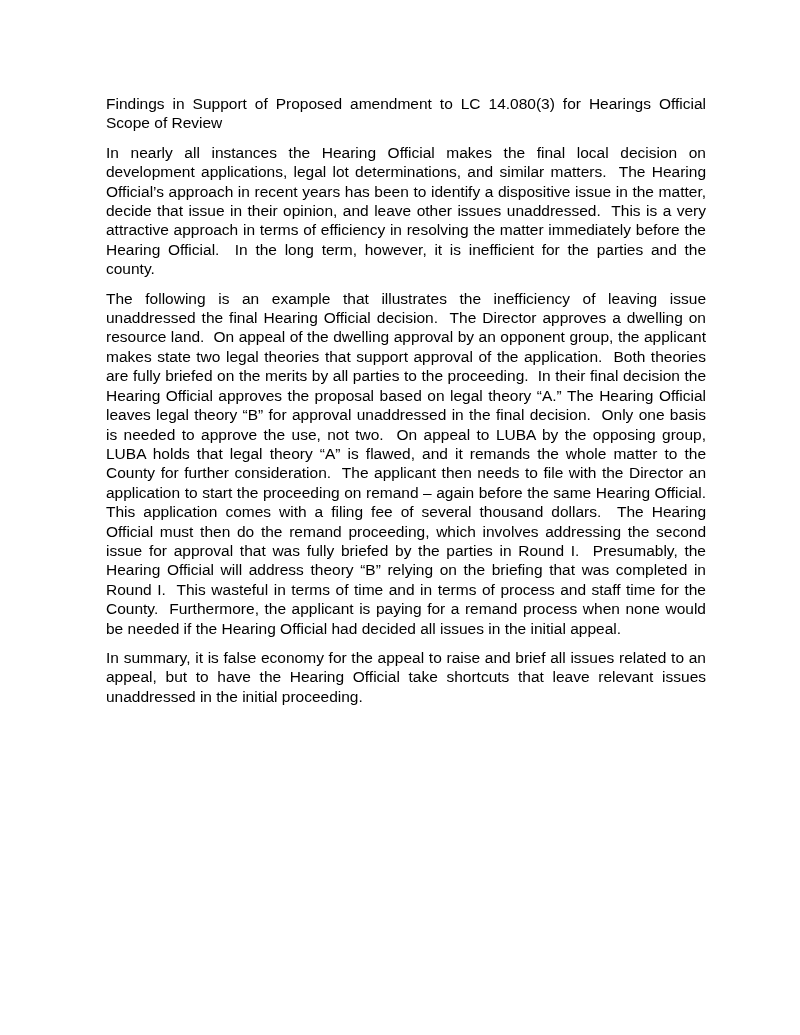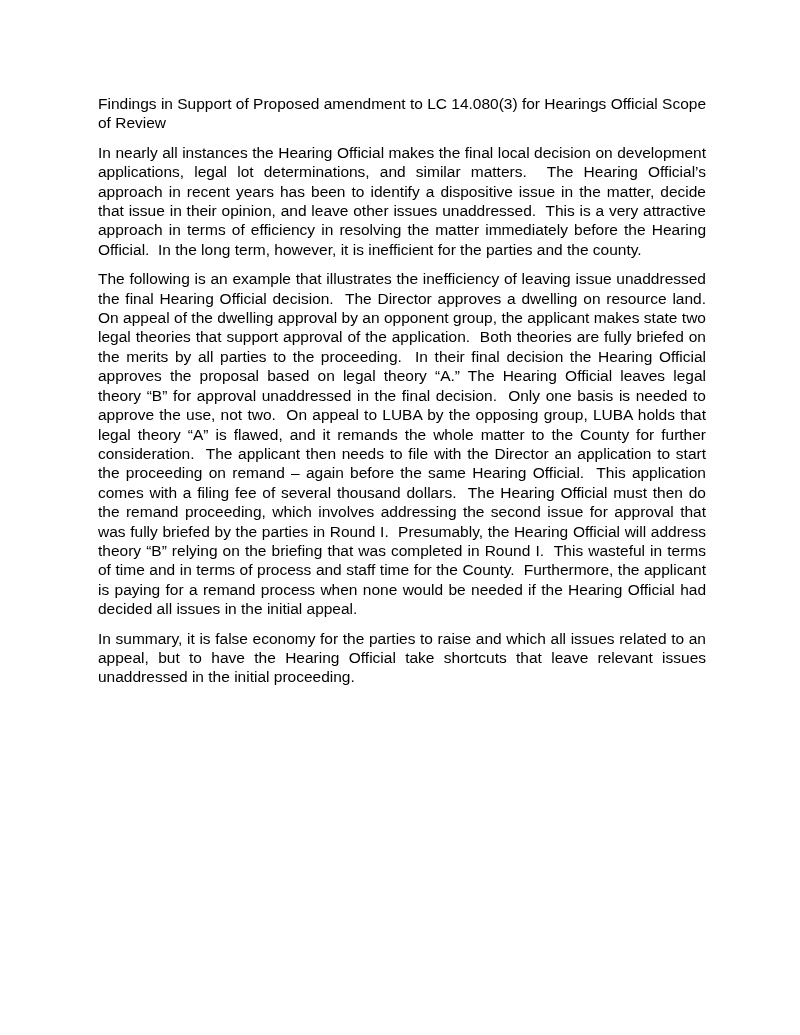--- a/index.html
+++ b/index.html
@@ -16,31 +16,31 @@
     font-family: "Liberation Sans", sans-serif;
     color: #000000;
   }
   .content {
     position: absolute;
     left: 94px;
     top: 94px;
     width: 612px;
   }
   .content p {
-    margin: 0 0 10px 4px;
+    margin: 0 0 10px 12px;
     font-size: 15.5px;
     line-height: 19.4px;
     text-align: justify;
     white-space: pre-wrap;
     color: #000000;
   }
 </style>
 </head>
 <body>
 
 <div class="page">
   <div class="content">
     <p>Findings in Support of Proposed amendment to LC 14.080(3) for Hearings Official Scope of Review</p>
     <p>In nearly all instances the Hearing Official makes the final local decision on development applications, legal lot determinations, and similar matters.  The Hearing Official’s approach in recent years has been to identify a dispositive issue in the matter, decide that issue in their opinion, and leave other issues unaddressed.  This is a very attractive approach in terms of efficiency in resolving the matter immediately before the Hearing Official.  In the long term, however, it is inefficient for the parties and the county.</p>
     <p>The following is an example that illustrates the inefficiency of leaving issue unaddressed the final Hearing Official decision.  The Director approves a dwelling on resource land.  On appeal of the dwelling approval by an opponent group, the applicant makes state two legal theories that support approval of the application.  Both theories are fully briefed on the merits by all parties to the proceeding.  In their final decision the Hearing Official approves the proposal based on legal theory “A.” The Hearing Official leaves legal theory “B” for approval unaddressed in the final decision.  Only one basis is needed to approve the use, not two.  On appeal to LUBA by the opposing group, LUBA holds that legal theory “A” is flawed, and it remands the whole matter to the County for further consideration.  The applicant then needs to file with the Director an application to start the proceeding on remand – again before the same Hearing Official.  This application comes with a filing fee of several thousand dollars.  The Hearing Official must then do the remand proceeding, which involves addressing the second issue for approval that was fully briefed by the parties in Round I.  Presumably, the Hearing Official will address theory “B” relying on the briefing that was completed in Round I.  This wasteful in terms of time and in terms of process and staff time for the County.  Furthermore, the applicant is paying for a remand process when none would be needed if the Hearing Official had decided all issues in the initial appeal.</p>
-    <p>In summary, it is false economy for the parties to raise and which all issues related to an appeal, but to have the Hearing Official take shortcuts that leave relevant issues unaddressed in the initial proceeding.</p>
+    <p>In summary, it is false economy for the appeal to raise and brief all issues related to an appeal, but to have the Hearing Official take shortcuts that leave relevant issues unaddressed in the initial proceeding.</p>
   </div>
 </div>
 
 </body></html>

